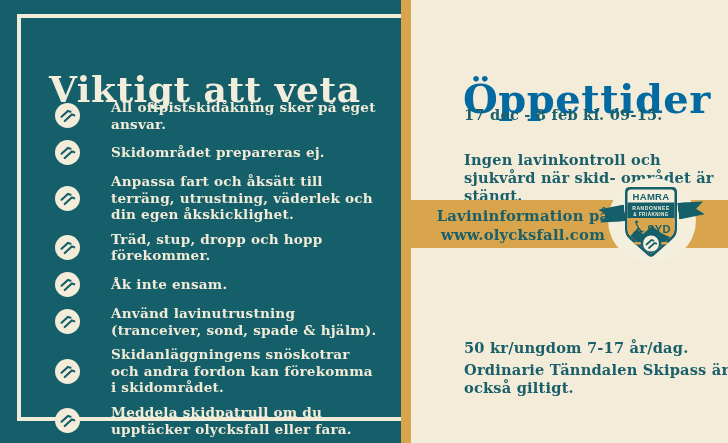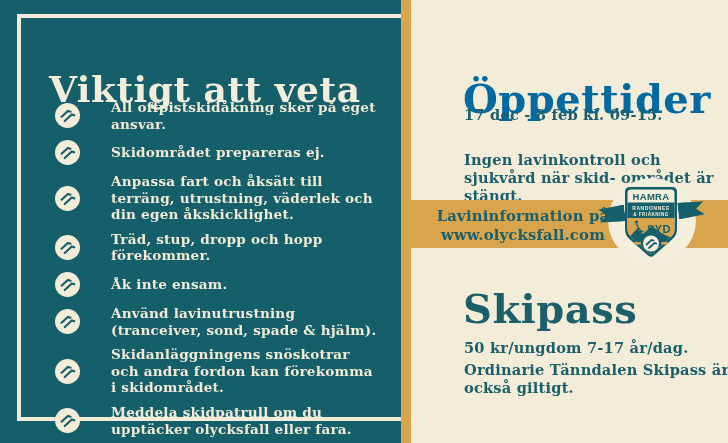--- a/index.html
+++ b/index.html
@@ -214,17 +214,16 @@
         <path d="M24 63 L29.5 58 L31.4 58.6"></path>
       </g>
 
       <g fill="#d9a54c">
         <rect x="9" y="57" width="7" height="2.6" rx="1"></rect>
         <rect x="36" y="57" width="7" height="2.6" rx="1"></rect>
       </g>
     </svg>
   </div>
 
-  <h2 class="skipass-title">Skipass</h2>
   <p class="teal-body skipass-line2">50 kr/ungdom 7-17 år/dag.</p>
   <p class="teal-body skipass-note">Ordinarie Tänndalen Skipass är också giltigt.</p>
 
 </div>
 
 </body></html>

